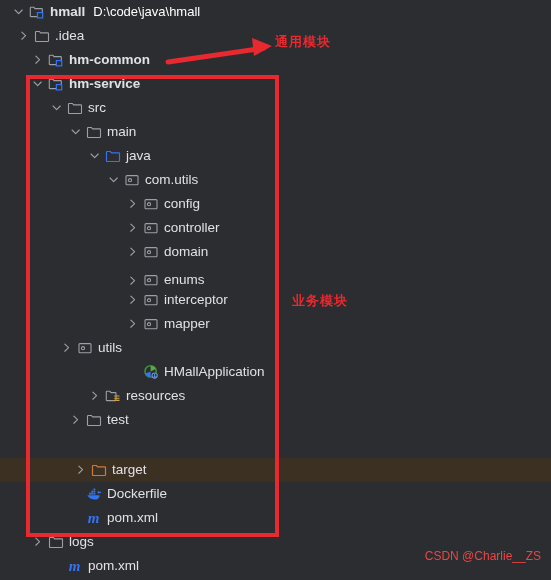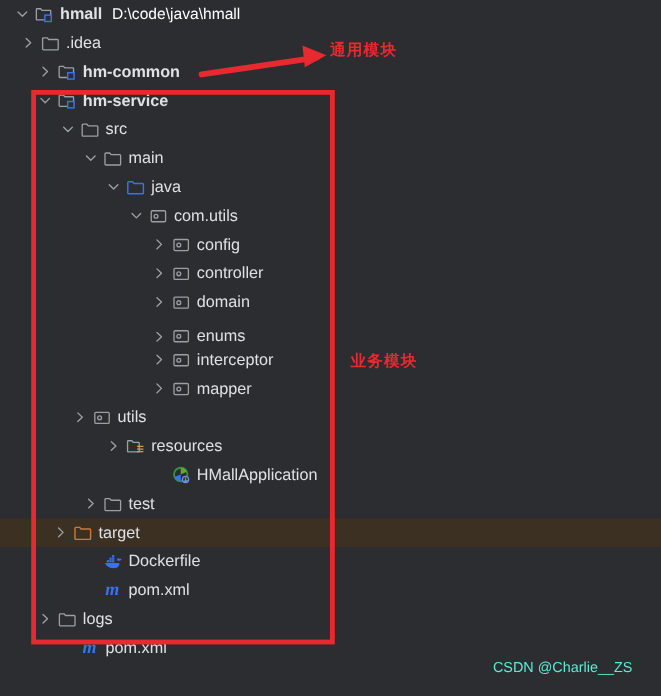--- a/index.html
+++ b/index.html
@@ -71,23 +71,23 @@
   .ann-text {
     position: absolute;
     color: #e8292f;
     font-weight: bold;
     font-size: 13px;
     font-family: "DejaVu Sans", "Liberation Sans", sans-serif;
     letter-spacing: 1px;
   }
   #watermark {
     position: absolute;
-    right: 24px;
+    right: 10px;
     bottom: 17px;
-    color: #5eead4;
+    color: #ef4444;
     font-size: 12px;
     font-family: "Liberation Sans", sans-serif;
   }
 </style>
 </head>
 <body>
 
 <div id="tree">
     <div class="row" style="padding-left: 12px;">
       <span class="arrow">
@@ -288,65 +288,65 @@
           <path d="M5.5 3.5L9.8 7.6 5.5 11.7" fill="none" stroke="#9aa0a6" stroke-width="1.3" stroke-linecap="round" stroke-linejoin="round"></path>
         </svg>
       </span>
       <span class="icon">
         <svg width="16" height="16" viewBox="0 0 16 16">
           <rect x="2" y="3.6" width="12" height="9.2" rx="1" fill="none" stroke="#9aa0a6" stroke-width="1.1"></rect>
           <circle cx="6" cy="8.2" r="1.6" fill="none" stroke="#9aa0a6" stroke-width="1.1"></circle>
         </svg>
       </span>
       <span class="label">utils</span>
-    </div>
-    <div class="row" style="padding-left: 88px;">
-      <span class="arrow">
-        <svg width="14" height="14" viewBox="0 0 16 16">
-          <path d="M5.5 3.5L9.8 7.6 5.5 11.7" fill="none" stroke="#9aa0a6" stroke-width="1.3" stroke-linecap="round" stroke-linejoin="round"></path>
-        </svg>
-      </span>
-      <span class="icon">
-        <svg width="16" height="16" viewBox="0 0 16 16">
-          <path d="M1.3 3.9c0-.4.3-.6.6-.6h3l1.1 1.3h4.4c.4 0 .6.3.6.6v6.8c0 .3-.2.6-.6.6H1.9a.6.6 0 0 1-.6-.6V3.9z" fill="none" stroke="#9aa0a6" stroke-width="1.1"></path>
-          <g stroke="#d6a13d" stroke-width="1.1">
-            <path d="M9.2 8h5.3M9.2 10.2h5.3M9.2 12.4h5.3"></path>
-          </g>
-        </svg>
-      </span>
-      <span class="label">resources</span>
     </div>
     <div class="row" style="padding-left: 126px;">
       <span class="arrow none"></span>
       <span class="icon">
         <svg width="16" height="16" viewBox="0 0 16 16">
           <circle cx="7.6" cy="7.4" r="5.6" fill="none" stroke="#3a8f3a" stroke-width="1.6"></circle>
           <path d="M7.6 1.8a5.6 5.6 0 0 1 5.1 3.3l-5.1 2.3z" fill="#5fa83c"></path>
           <path d="M2.3 9.6a5.6 5.6 0 0 0 5.3 3.4V7.4z" fill="#3574f0"></path>
           <circle cx="11.6" cy="11.6" r="3.2" fill="#2b2d30"></circle>
           <circle cx="11.6" cy="11.6" r="2.6" fill="none" stroke="#6f94d6" stroke-width="1.1"></circle>
           <path d="M11.6 9.9v3.4M10.2 12.6l1.4 1.4 1.6-1.8" stroke="#6f94d6" stroke-width="1" fill="none"></path>
         </svg>
       </span>
       <span class="label">HMallApplication</span>
     </div>
+    <div class="row" style="padding-left: 88px;">
+      <span class="arrow">
+        <svg width="14" height="14" viewBox="0 0 16 16">
+          <path d="M5.5 3.5L9.8 7.6 5.5 11.7" fill="none" stroke="#9aa0a6" stroke-width="1.3" stroke-linecap="round" stroke-linejoin="round"></path>
+        </svg>
+      </span>
+      <span class="icon">
+        <svg width="16" height="16" viewBox="0 0 16 16">
+          <path d="M1.3 3.9c0-.4.3-.6.6-.6h3l1.1 1.3h4.4c.4 0 .6.3.6.6v6.8c0 .3-.2.6-.6.6H1.9a.6.6 0 0 1-.6-.6V3.9z" fill="none" stroke="#9aa0a6" stroke-width="1.1"></path>
+          <g stroke="#d6a13d" stroke-width="1.1">
+            <path d="M9.2 8h5.3M9.2 10.2h5.3M9.2 12.4h5.3"></path>
+          </g>
+        </svg>
+      </span>
+      <span class="label">resources</span>
+    </div>
     <div class="row" style="padding-left: 69px;">
       <span class="arrow">
         <svg width="14" height="14" viewBox="0 0 16 16">
           <path d="M5.5 3.5L9.8 7.6 5.5 11.7" fill="none" stroke="#9aa0a6" stroke-width="1.3" stroke-linecap="round" stroke-linejoin="round"></path>
         </svg>
       </span>
       <span class="icon">
         <svg width="16" height="16" viewBox="0 0 16 16">
           <path d="M1.5 4.2c0-.4.3-.7.7-.7h3.2l1.2 1.4h7.2c.4 0 .7.3.7.7v7.2c0 .4-.3.7-.7.7H2.2a.7.7 0 0 1-.7-.7V4.2z" fill="none" stroke="#9aa0a6" stroke-width="1.1"></path>
         </svg>
       </span>
       <span class="label">test</span>
     </div>
-    <div class="row highlight" style="padding-left: 44px;">
+    <div class="row highlight" style="padding-left: 74px; margin-top: 26px;">
       <span class="arrow">
         <svg width="14" height="14" viewBox="0 0 16 16">
           <path d="M5.5 3.5L9.8 7.6 5.5 11.7" fill="none" stroke="#9aa0a6" stroke-width="1.3" stroke-linecap="round" stroke-linejoin="round"></path>
         </svg>
       </span>
       <span class="icon">
         <svg width="16" height="16" viewBox="0 0 16 16">
           <path d="M1.5 4.2c0-.4.3-.7.7-.7h3.2l1.2 1.4h7.2c.4 0 .7.3.7.7v7.2c0 .4-.3.7-.7.7H2.2a.7.7 0 0 1-.7-.7V4.2z" fill="none" stroke="#c87b3f" stroke-width="1.2"></path>
         </svg>
       </span>

